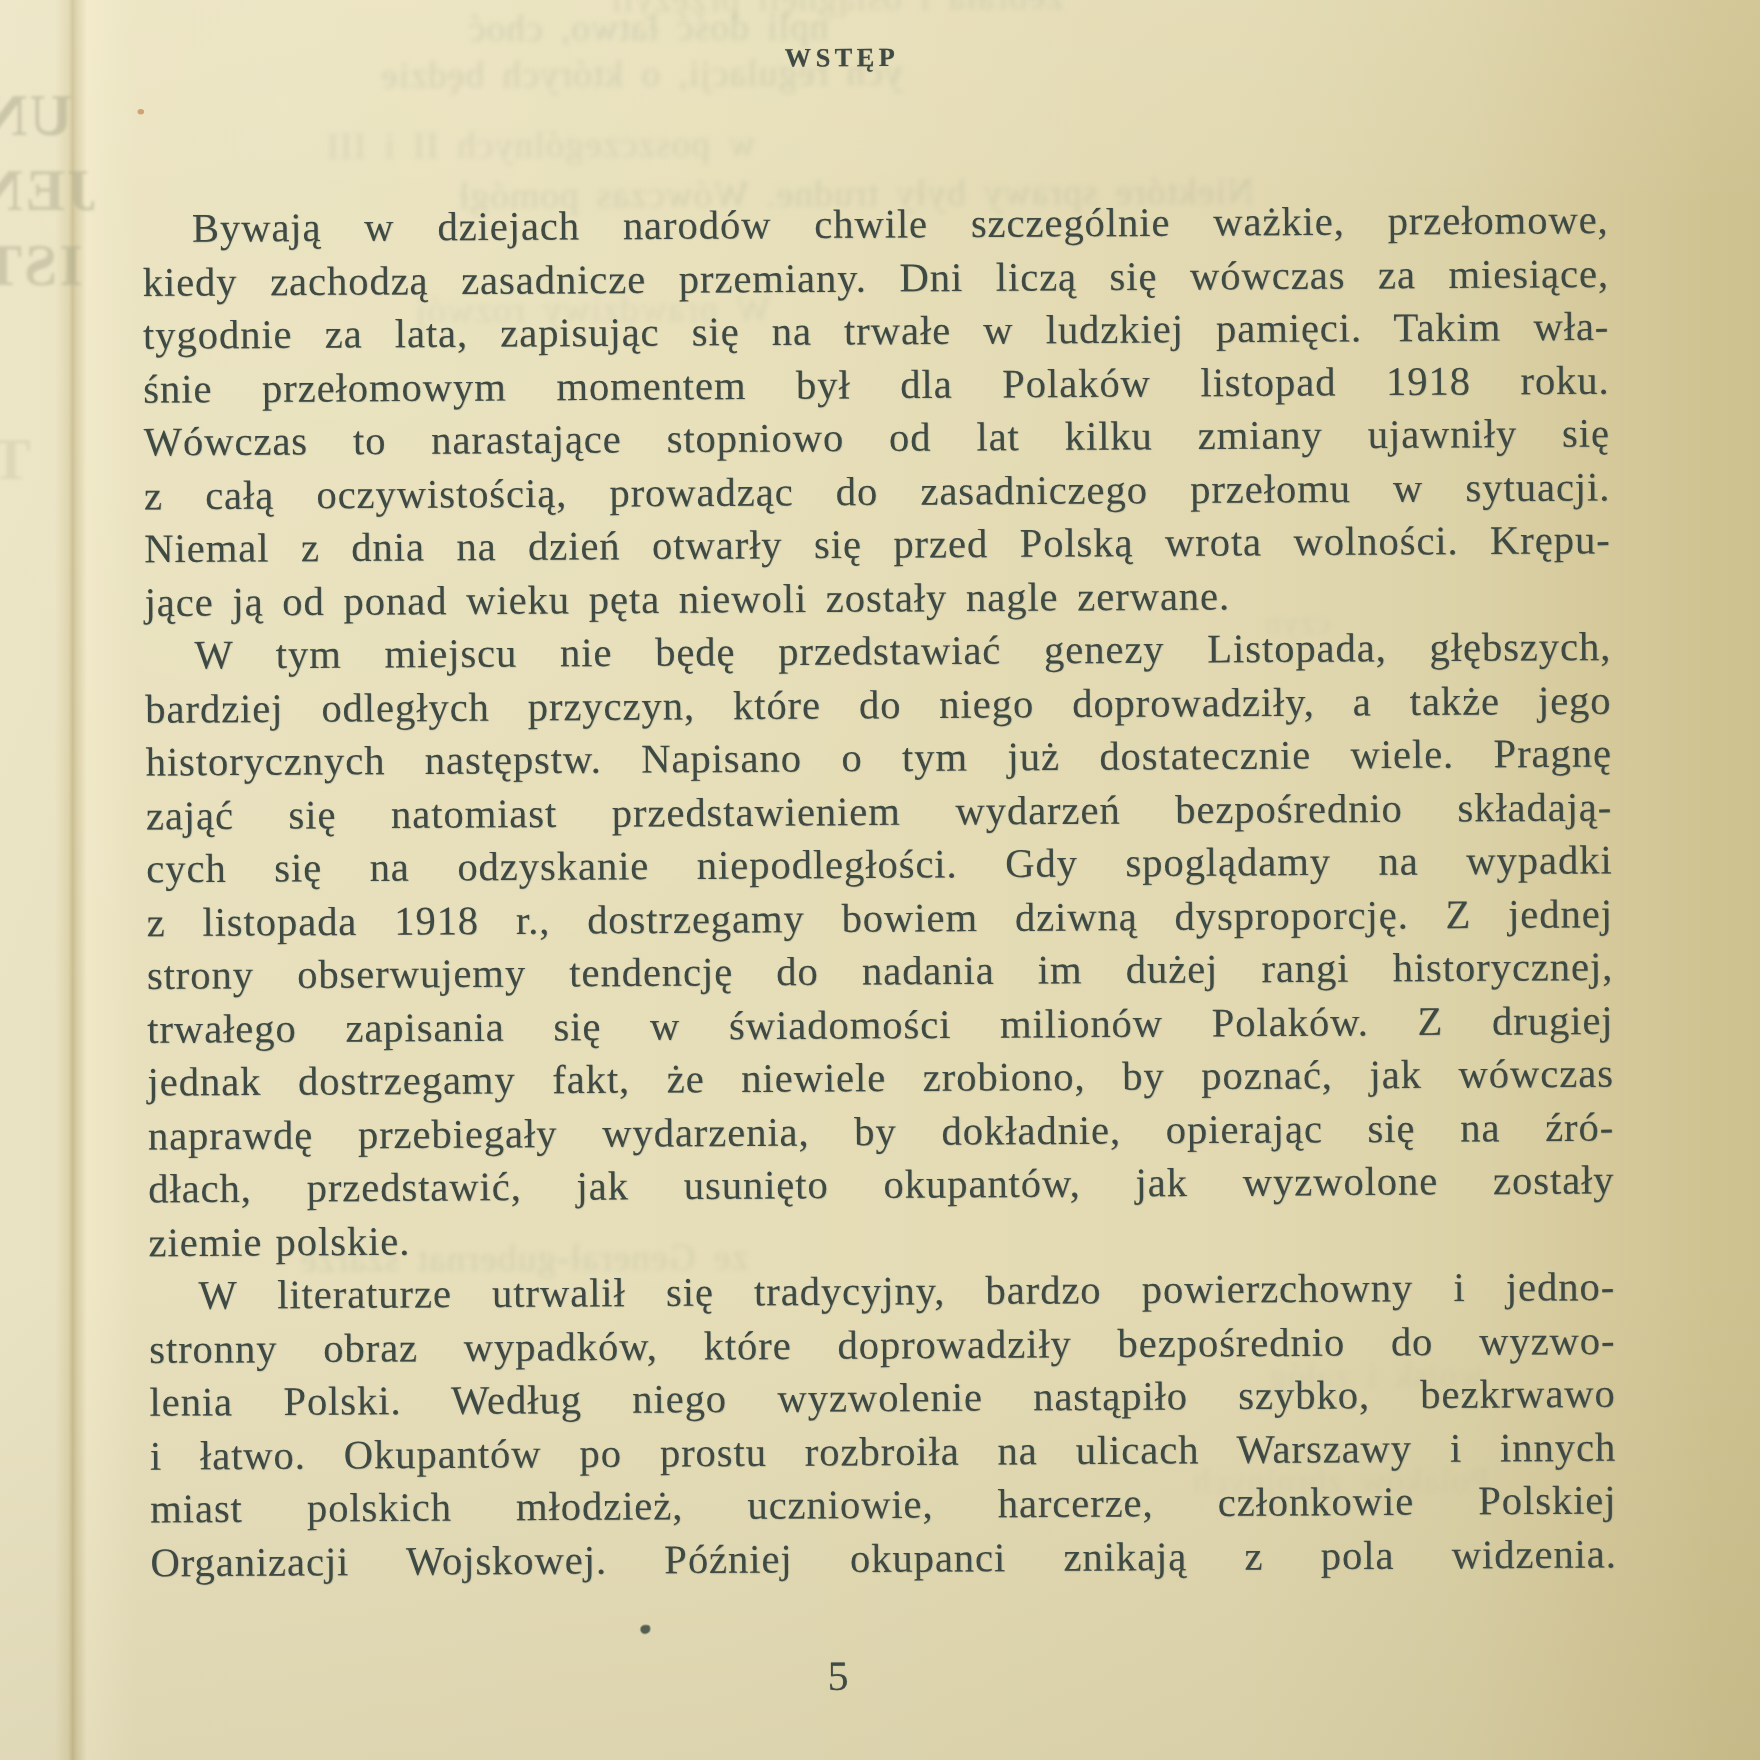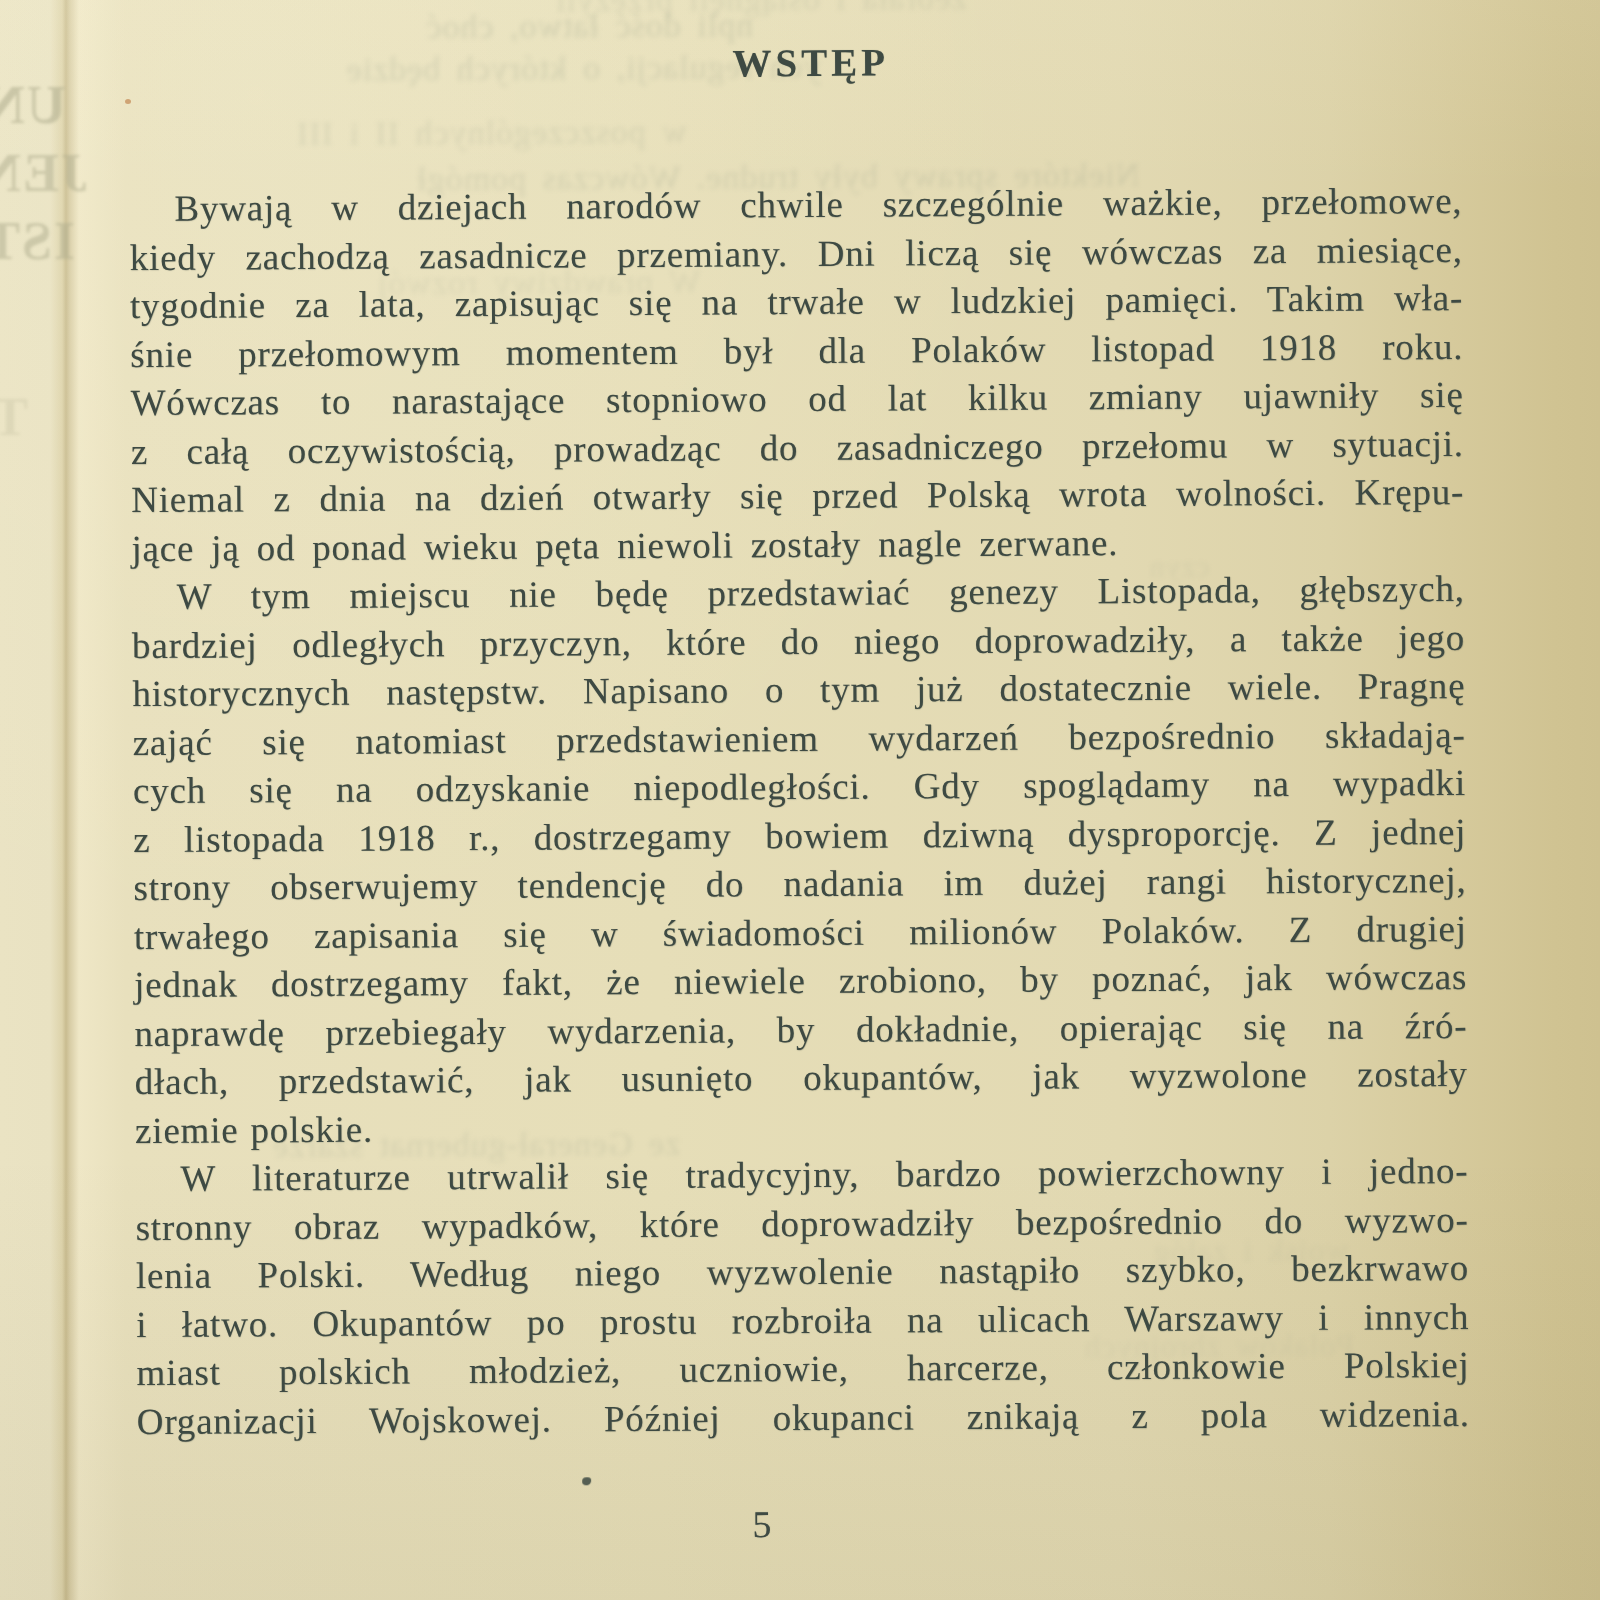--- a/index.html
+++ b/index.html
@@ -14,22 +14,22 @@
     background:
       radial-gradient(ellipse at 16% 6%, rgba(255,252,228,0.16), rgba(255,252,228,0) 42%),
       linear-gradient(180deg, rgba(250,246,220,0.10) 0%, rgba(250,246,220,0) 12%, rgba(0,0,0,0) 72%, rgba(90,80,40,0.07) 100%),
       linear-gradient(90deg,
         var(--paper-left-strip) 0px, #e9e2c2 50px, #ddd3ab 62px, var(--crease) 66px,
         #d8cda6 70px, #efe7c6 79px, #e8e0bd 125px, var(--paper) 660px, #e2d9b2 1120px,
         #dcd2a8 1330px, #d6ca9c 1450px, var(--paper-edge-right) 1555px, #cec190 1600px);
   }
   .content{position:absolute;inset:0;transform:rotate(-0.35deg);transform-origin:50% 50%;}
   .page-title{
-    position:absolute;top:40px;left:737px;
-    font-size:39px;letter-spacing:4px;font-weight:600;color:var(--ink);
+    position:absolute;top:40px;left:718px;
+    font-size:24px;letter-spacing:4px;font-weight:600;color:var(--ink);
     text-shadow:0 0 1px rgba(62,74,67,0.4);
   }
   .body-text{
     position:absolute;top:181px;left:133px;width:1333px;
     font-size:37px;line-height:48.5px;color:var(--ink);
     letter-spacing:0.8px;word-spacing:2px;
     text-shadow:0.4px 0.4px 1px rgba(62,74,67,0.38);
   }
   .line{text-align:justify;text-align-last:justify;white-space:normal;}
   .line.indent{text-indent:45px;}

